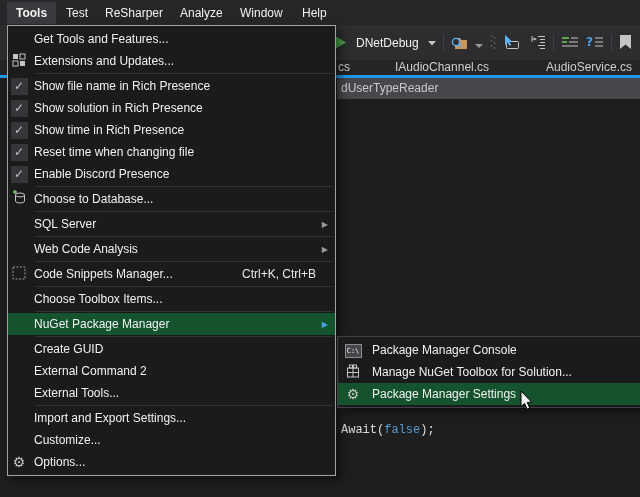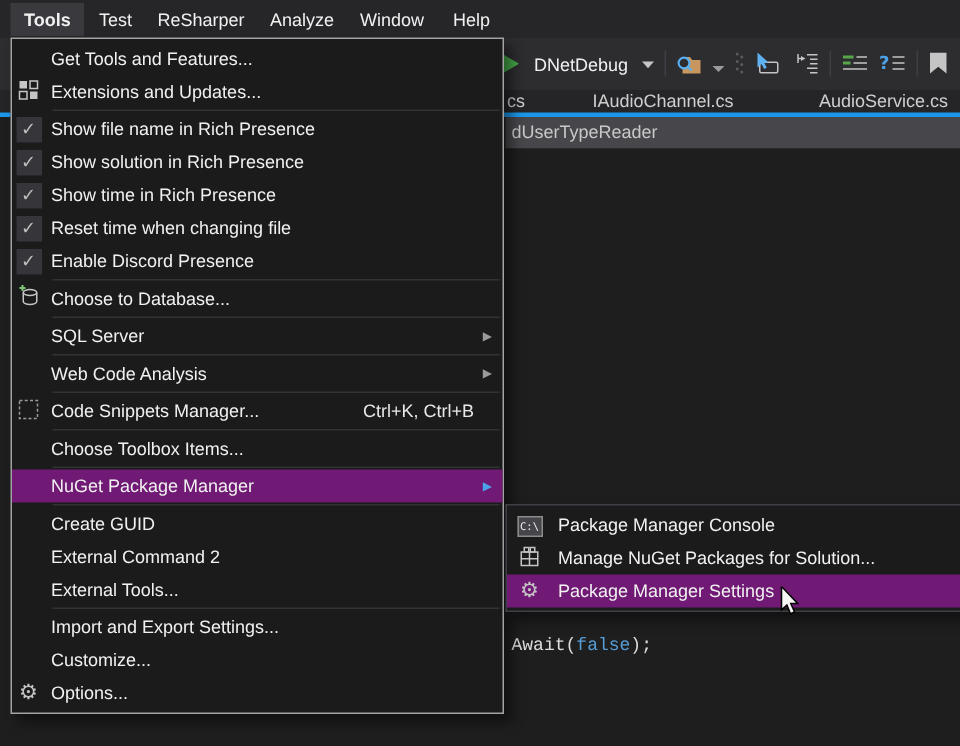--- a/index.html
+++ b/index.html
@@ -26,21 +26,21 @@
   .editor{position:absolute;left:0;top:99px;width:640px;height:398px;background:#1e1e1e;}
   .code-line{position:absolute;font-family:"Liberation Mono","DejaVu Sans Mono",monospace;
     font-size:12px;white-space:pre;color:#dcdcdc;}
   .tok-kw{color:#569cd6;}
   
   .menu-panel{position:absolute;left:7px;top:25px;width:329px;box-sizing:border-box;
     background:#1b1b1c;border:1px solid #a3a3a3;padding:2px 0;z-index:5;
     box-shadow:5px 5px 8px rgba(0,0,0,.45);}
   .menu-item{position:relative;height:22px;display:flex;align-items:center;
     color:#f1f1f1;font-size:12px;cursor:default;}
-  .menu-item.highlight{background:#701a75;}
+  .menu-item.highlight{background:#14532d;}
   .mi-gutter{flex:0 0 22px;width:22px;height:22px;display:flex;align-items:center;justify-content:center;}
   .mi-label{margin-left:4px;white-space:nowrap;}
   .mi-shortcut{margin-left:auto;padding-right:19px;color:#e8e8e8;}
   .mi-arrow{position:absolute;right:7px;top:50%;transform:translateY(-50%);
     font-size:8px;color:#9a9a9a;}
   .menu-item.highlight .mi-arrow{color:#4aa3e8;}
   .menu-sep{height:1px;background:#333337;margin:1px 2px 1px 27px;}
   .check-box{width:17px;height:17px;background:#35353a;display:flex;align-items:center;
     justify-content:center;color:#bfbfbf;font-size:12px;}
   
@@ -308,21 +308,21 @@
     <div class="menu-item">
       <span class="mi-gutter">
         <span><svg width="14" height="14" viewBox="0 0 14 14">
             <rect x="1.5" y="4" width="11" height="9" fill="none" stroke="#c5c5c5"></rect>
             <line x1="7" y1="4" x2="7" y2="13" stroke="#c5c5c5"></line>
             <line x1="1.5" y1="8.5" x2="12.5" y2="8.5" stroke="#c5c5c5"></line>
             <rect x="3.5" y="1" width="3" height="3" fill="none" stroke="#c5c5c5"></rect>
             <rect x="7.5" y="1" width="3" height="3" fill="none" stroke="#c5c5c5"></rect>
           </svg></span>
       </span>
-      <span class="mi-label">Manage NuGet Packages for Solution...</span>
+      <span class="mi-label">Manage NuGet Toolbox for Solution...</span>
     </div>
     <div class="menu-item highlight">
       <span class="mi-gutter">
         <span><span class="gear-glyph">⚙</span></span>
       </span>
       <span class="mi-label">Package Manager Settings</span>
     </div>
   </div>
 
 <div class="mouse-cursor">

